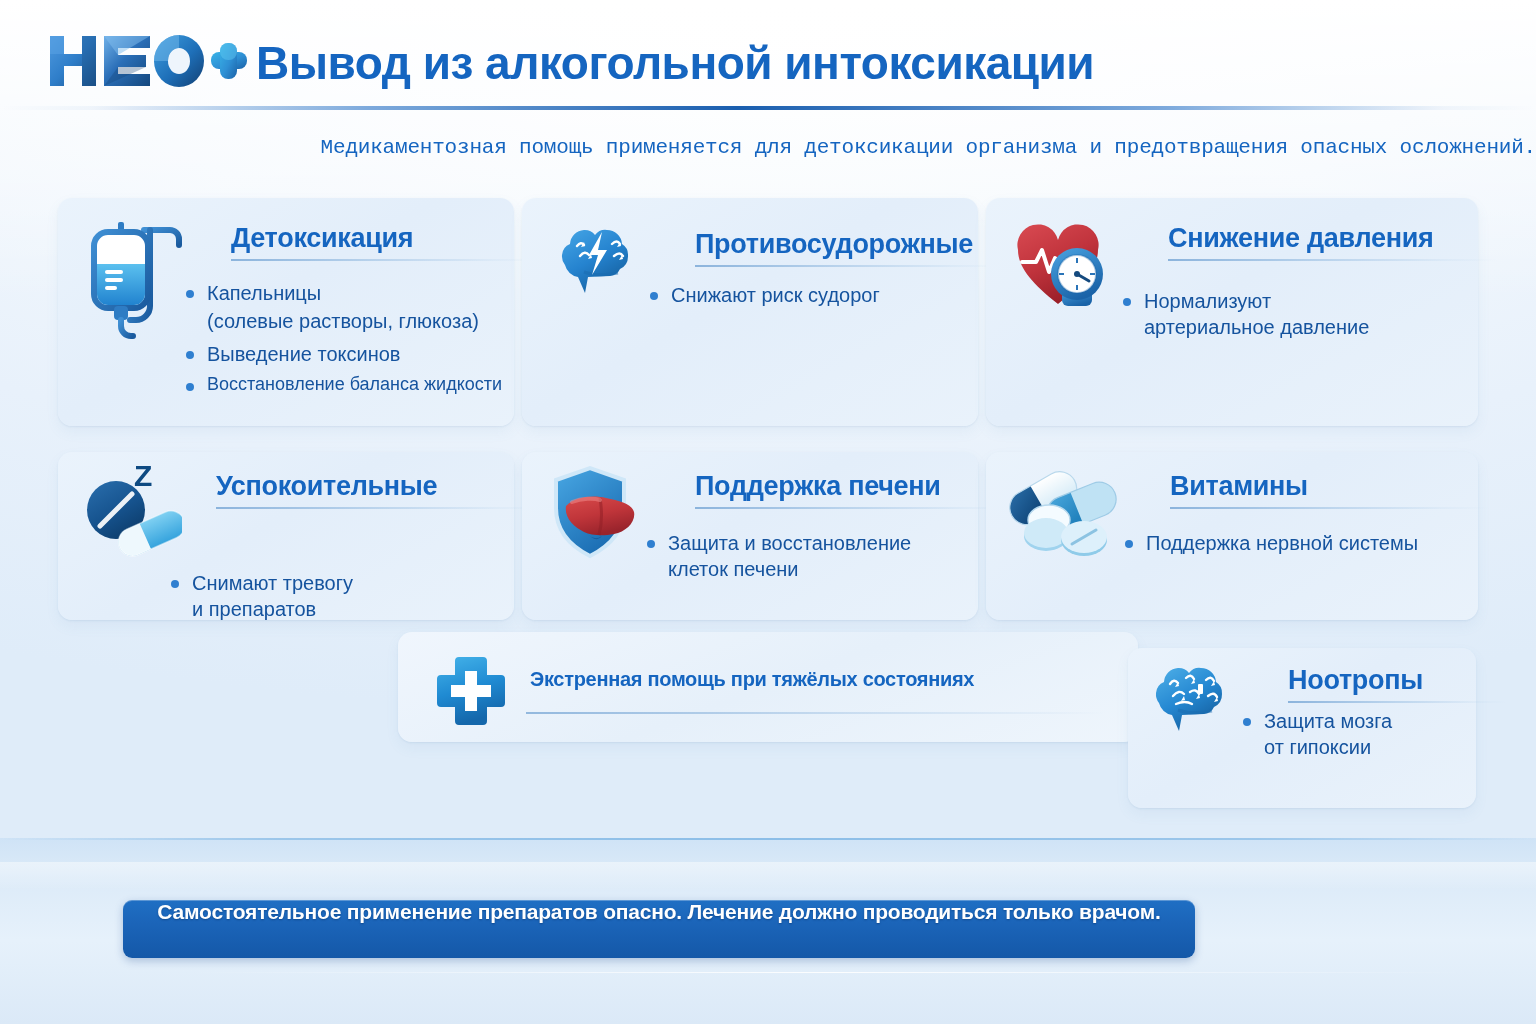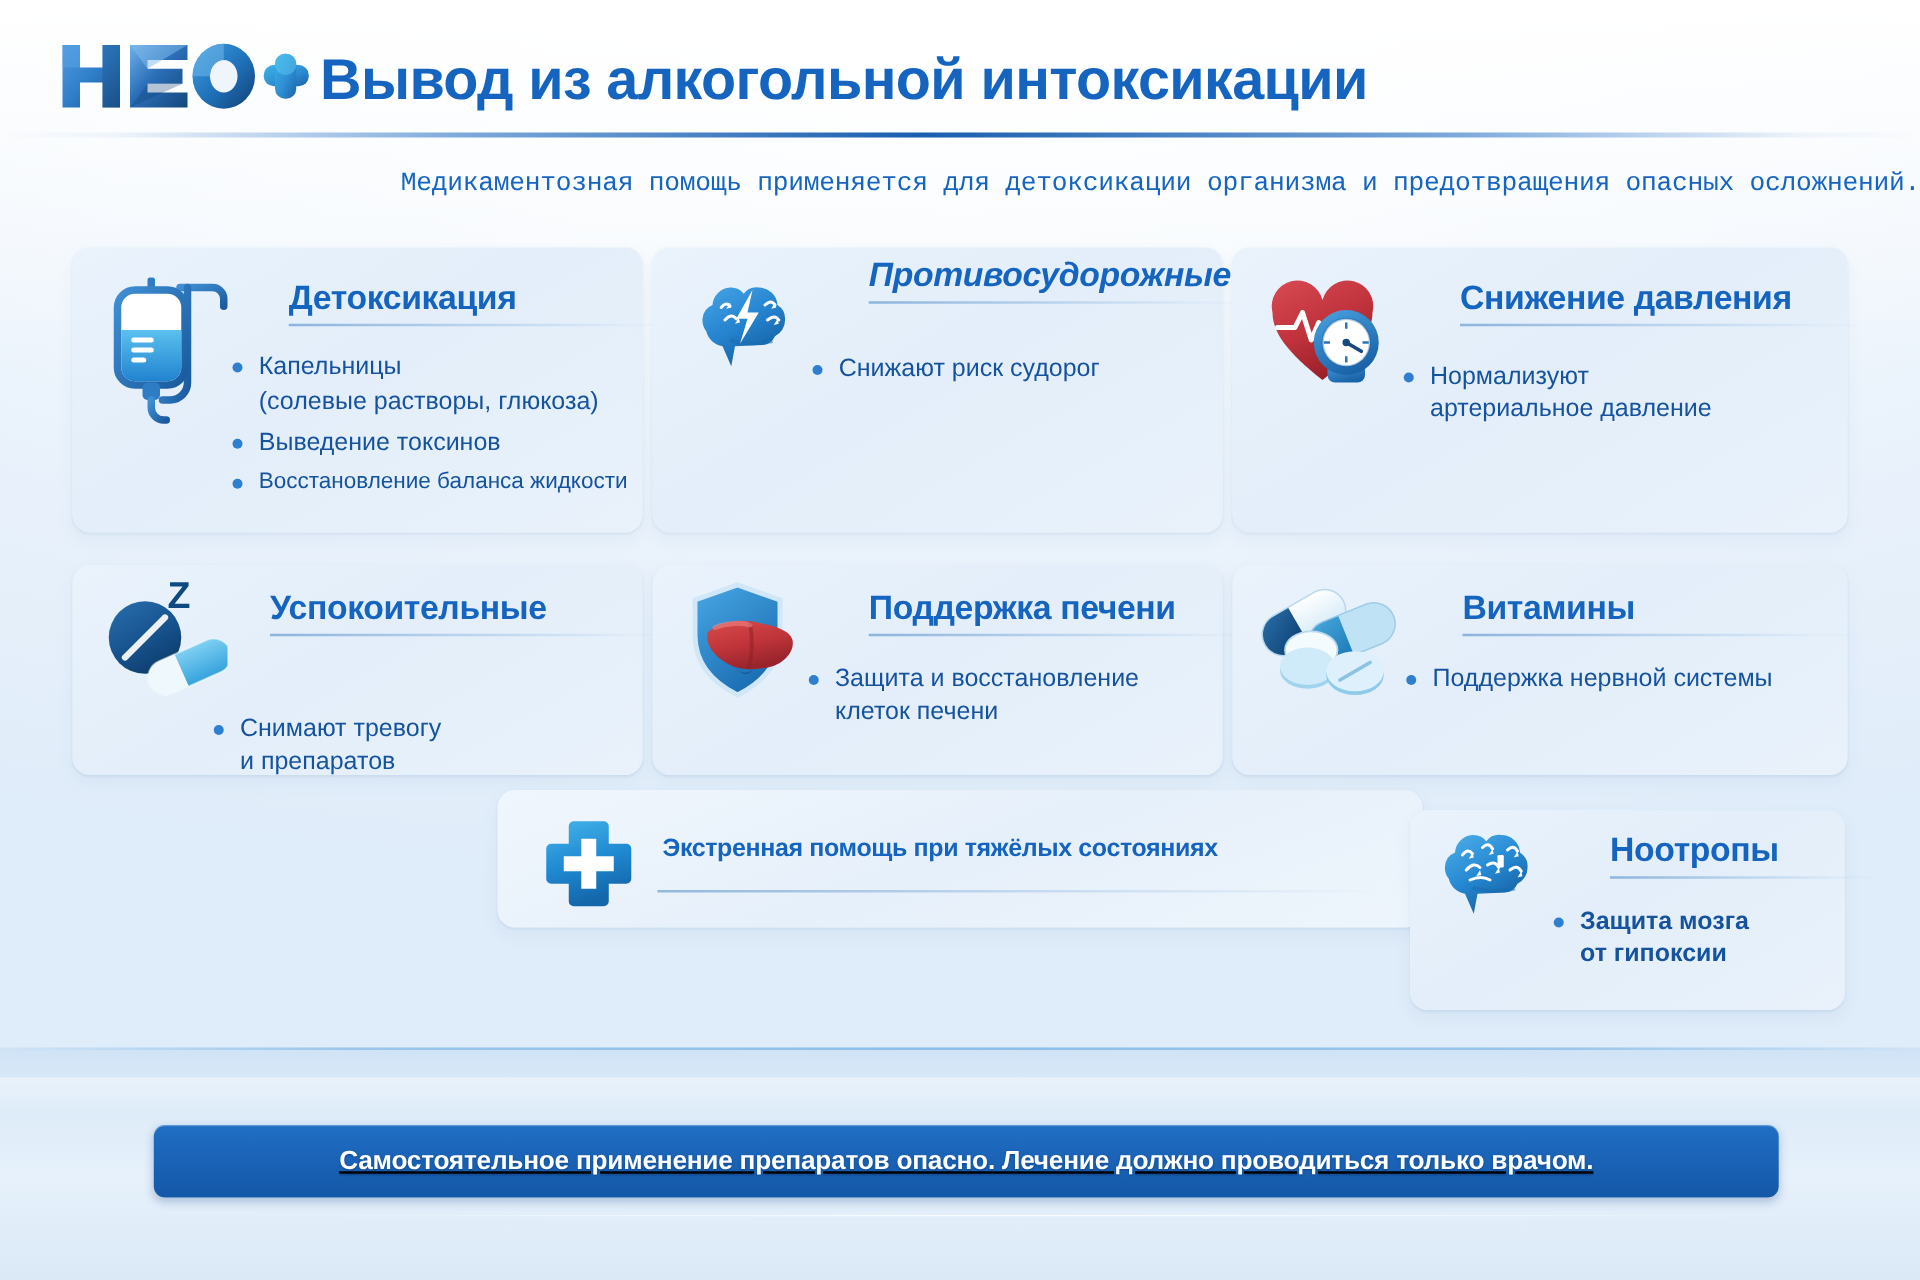--- a/index.html
+++ b/index.html
@@ -142,25 +142,25 @@
   
   .card-nootrop{
     position:absolute;left:1128px;top:648px;width:348px;height:160px;
     background:linear-gradient(150deg,#eaf3fc 0%, #e3eefa 45%, #e9f2fb 100%);
     border-radius:14px;
     box-shadow:0 1px 2px rgba(70,120,170,.10), 0 6px 14px rgba(90,140,190,.07);
   }
 
   
   .warning{
-    position:absolute;left:123px;top:900px;width:1300px;height:58px;
+    position:absolute;left:123px;top:900px;width:1072px;height:58px;
     border-radius:9px;
     background:linear-gradient(180deg,#1f6fc4 0%, #1b64b8 42%, #1458a8 100%);
     box-shadow:0 3px 8px rgba(20,70,140,.28), inset 0 1px 0 rgba(255,255,255,.28);
-    display:flex;align-items:center;justify-content:center;text-decoration:underline;
+    display:flex;align-items:flex-start;justify-content:center;
   }
   .warning-text{
     color:#ffffff;font-size:21px;font-weight:bold;letter-spacing:-0.2px;
     text-shadow:0 1px 2px rgba(0,40,90,.45);
     font-family:"Liberation Sans","DejaVu Sans",sans-serif;
     white-space:nowrap;
   }
 </style>
 </head>
 <body>
@@ -274,21 +274,21 @@
       </defs>
       <path d="M20 24 a15 15 0 0 1 14 -14 a13 13 0 0 1 11 5 a13 13 0 0 1 12 -5 a15 15 0 0 1 15 14 a13 13 0 0 1 6 12 a14 14 0 0 1 -8 13 a12 12 0 0 1 -10 7 l-22 1 l-3 16 l-7 -16 a16 16 0 0 1 -13 -12 a14 14 0 0 1 -3 -10 a13 13 0 0 1 8 -11 Z" fill="url(#brn1)"></path>
       <path d="M34 52 q14 5 34 1" fill="none" stroke="#1a6cb0" stroke-width="3" opacity=".55"></path>
 
       <path d="M27 26 q4 -5 7 -1 M30 36 q5 -6 9 -1 M62 24 q5 -5 8 0 M64 36 q6 -5 9 0" fill="none" stroke="#ffffff" stroke-width="2.4" stroke-linecap="round"></path>
       <path d="M34 22 l-3 5 l4 -1 Z M41 34 l-3 5 l4 -1 Z M70 22 l-3 5 l4 -1 Z M72 35 l-3 5 l4 -1 Z" fill="#ffffff"></path>
 
       <path d="M52 12 l-13 23 h9 l-6 20 l15 -25 h-9 Z" fill="#ffffff"></path>
     </svg>
   </div>
-  <div class="card-head" style="left:125px;top:8px;width:310px;font-style:italic;">
+  <div class="card-head" style="left:125px;top:32px;width:310px;">
     <div class="card-title">Противосудорожные</div>
     <div class="title-rule"></div>
   </div>
   <ul class="bullets" style="left:125px;top:84px;width:310px;">
     <li>Снижают риск судорог</li>
   </ul>
 </div>
 
 <div class="card" style="left:986px;top:198px;width:492px;height:228px;">
   <div class="card-icon" style="left:26px;top:18px;">
@@ -495,21 +495,21 @@
         <path d="M30 46 q9 -4 16 0"></path>
       </g>
       <path d="M32 24 l-3 5 l4 -1 Z M38 38 l-3 5 l4 -1 Z M48 21 l-3 5 l4 -1 Z M53 36 l-3 5 l4 -1 Z M68 23 l-3 5 l4 -1 Z M71 39 l-3 5 l4 -1 Z" fill="#ffffff"></path>
       <rect x="52" y="26" width="5" height="10" rx="1" fill="#ffffff"></rect>
     </svg>
   </div>
   <div class="card-head" style="left:112px;top:18px;width:218px;">
     <div class="card-title">Ноотропы</div>
     <div class="title-rule"></div>
   </div>
-  <ul class="bullets" style="left:112px;top:76px;width:230px;font-weight:bold;">
+  <ul class="bullets" style="left:112px;top:60px;width:230px;">
     <li>
       <span>Защита мозга</span>
       <span class="cont">от гипоксии</span>
     </li>
   </ul>
 </div>
 
 <div class="warning">
   <div class="warning-text">Самостоятельное применение препаратов опасно. Лечение должно проводиться только врачом.</div>
 </div>

